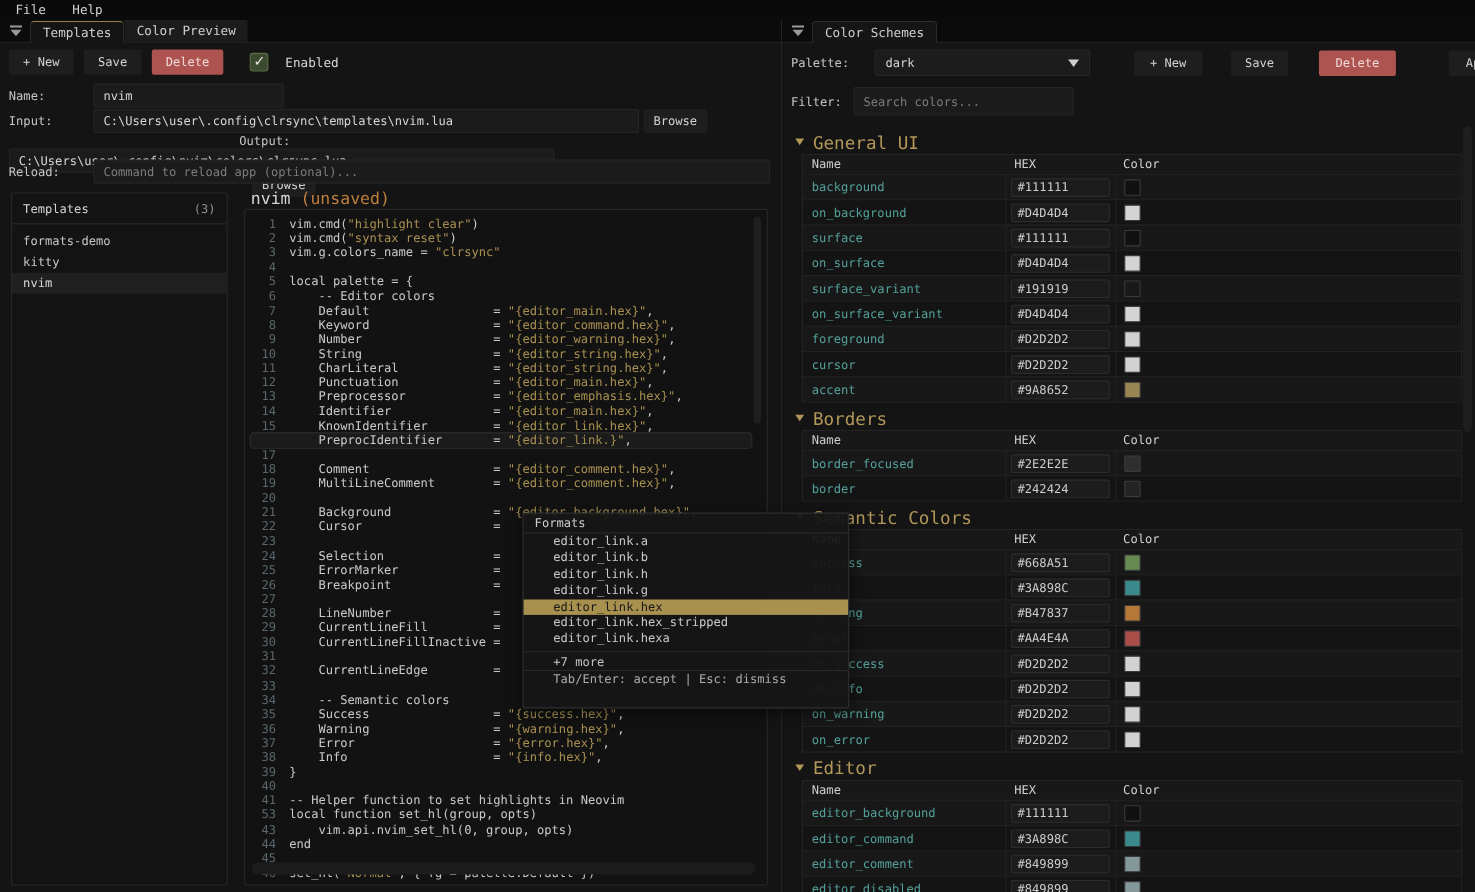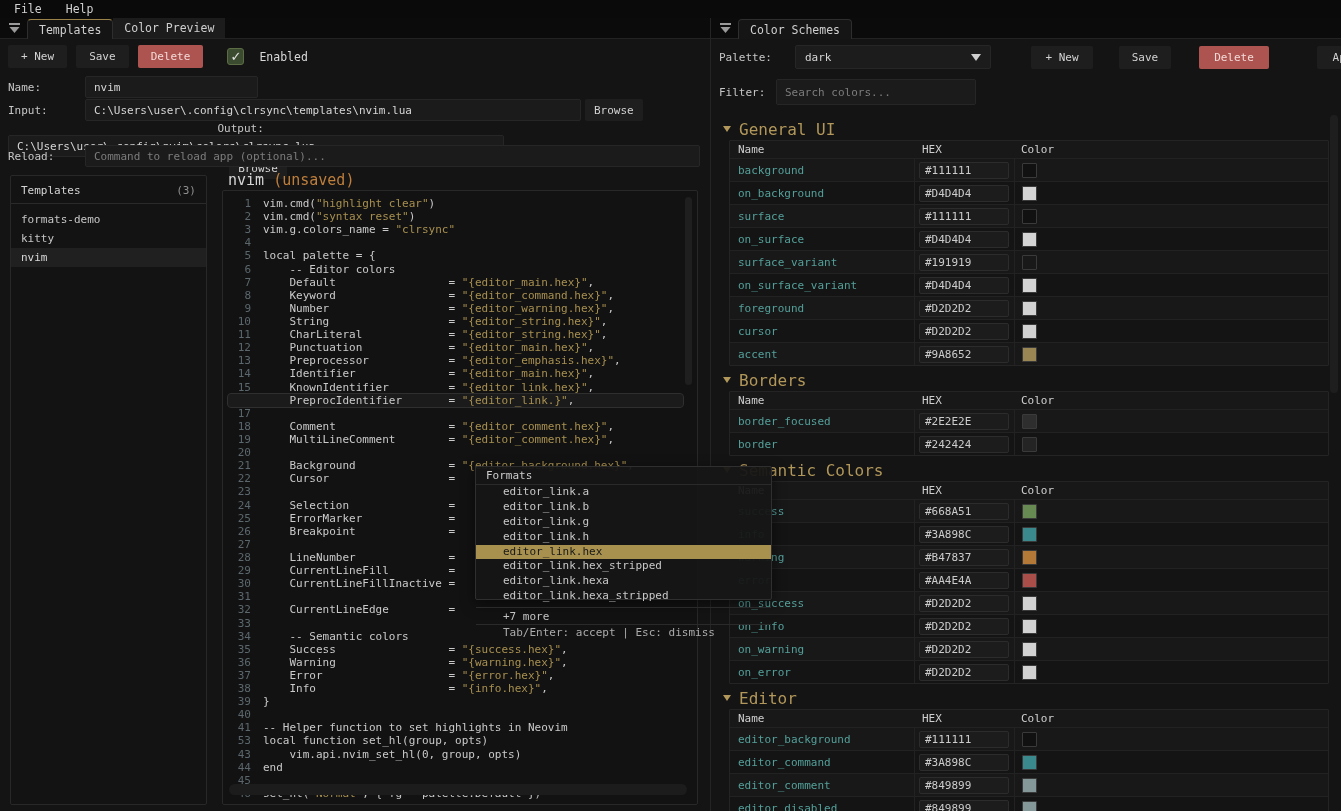--- a/index.html
+++ b/index.html
@@ -59,21 +59,21 @@
   .c-name { width:184px; padding-left:8px; color:#54A09A; overflow:hidden; }
   .trow.head .c-name { color:#CFCFCF; }
   .c-hex { width:100px; padding-left:4px; border-left:1px solid #222222; align-self:stretch; display:flex; align-items:center; }
   .trow.head .c-hex { border-left:none; padding-left:8px; }
   .hexbox { width:90px; height:17px; background:#1C1C1C; border:1px solid #2C2C2C; border-radius:2px; display:flex; align-items:center; padding-left:5px; color:#CCCCCC; }
   .c-color { flex:1; padding-left:7px; border-left:1px solid #222222; align-self:stretch; display:flex; align-items:center; }
   .trow.head .c-color { border-left:none; }
   .swatch { width:15px; height:15px; border:1px solid #3A3A3A; border-radius:1px; }
   .rp-content { position:absolute; top:112px; left:0; right:0; bottom:0; overflow:hidden; }
   .vscroll-panel { position:absolute; right:3px; top:3px; width:8px; height:278px; background:#1E1E1E; border-radius:4px; z-index:3; }
-  #popup { position:absolute; left:475px; top:466px; width:297px; height:134px; background:rgba(22,22,22,0.95); border:1px solid #2F2F2F; border-radius:2px; z-index:10; box-shadow:0 4px 14px rgba(0,0,0,0.5); }
+  #popup { position:absolute; left:475px; top:466px; width:297px; height:178px; background:rgba(22,22,22,0.95); border:1px solid #2F2F2F; border-radius:2px; z-index:10; box-shadow:0 4px 14px rgba(0,0,0,0.5); }
   .popup-title { height:18px; line-height:18px; padding-left:10px; color:#CDCDCD; border-bottom:1px solid #2A2A2A; }
   .popup-item { height:14.9px; line-height:14.9px; padding-left:27px; color:#C8C8C8; cursor:pointer; white-space:pre; }
   .popup-item.selected { background:#A8914F; color:#181818; }
   .popup-more { height:17px; line-height:17px; padding-left:27px; color:#C3C3C3; border-top:1px solid #2A2A2A; margin-top:3px; cursor:pointer; }
   .popup-footer { height:17px; line-height:16px; padding-left:27px; color:#ABABAB; border-top:1px solid #2A2A2A; }
   svg { display:block; }
 </style>
 </head>
 <body>
 
@@ -482,22 +482,21 @@
       </div>
     </div>
   <div class="vscroll-panel" style="top:115px;"></div>
 </div>
 
 <div id="popup">
   <div class="popup-title">Formats</div>
   <div id="popup-items">
       <div class="popup-item">editor_link.a</div>
       <div class="popup-item">editor_link.b</div>
+      <div class="popup-item">editor_link.h</div>
       <div class="popup-item">editor_link.g</div>
-      <div class="popup-item">editor_link.h</div>
       <div class="popup-item selected">editor_link.hex</div>
       <div class="popup-item">editor_link.hex_stripped</div>
       <div class="popup-item">editor_link.hexa</div>
-      <div class="popup-item">editor_link.hexa_stripped</div>
     </div>
   <div class="popup-more">+7 more</div>
   <div class="popup-footer">Tab/Enter: accept | Esc: dismiss</div>
 </div>
 
 </body></html>

